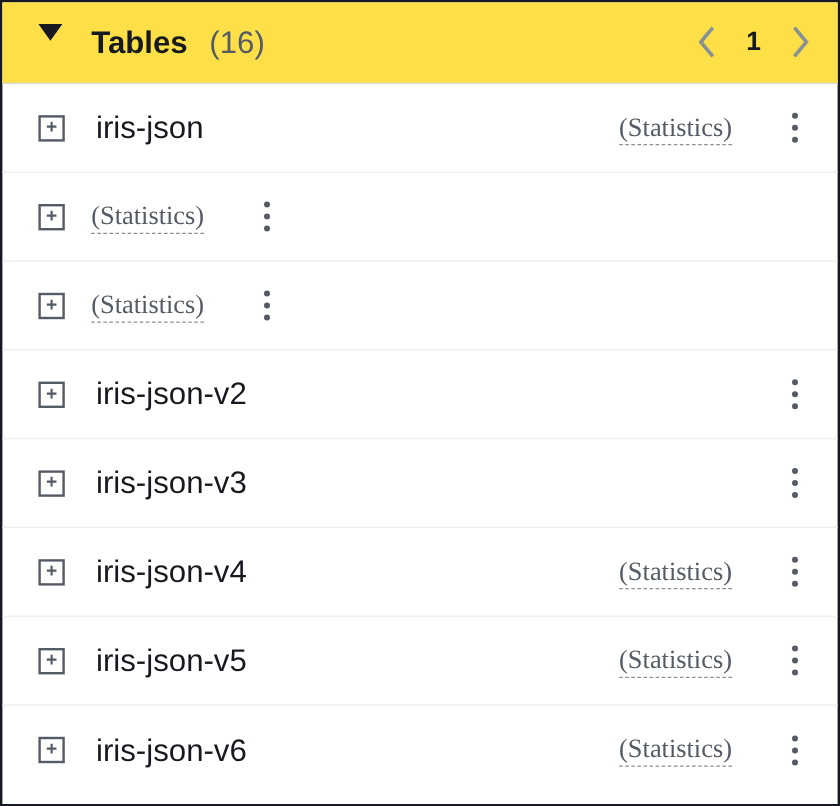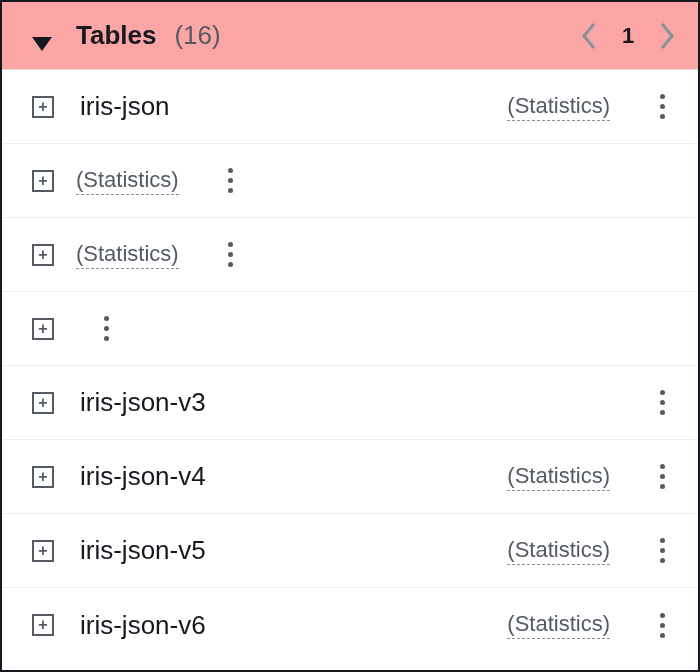--- a/index.html
+++ b/index.html
@@ -11,24 +11,24 @@
     overflow: hidden;
   }
   .panel {
     border: 2px solid #16191f;
     width: 700px;
     height: 672px;
     display: flex;
     flex-direction: column;
   }
   .header {
-    background: #fca5a5;
+    background: #fde047;
     border-bottom: 1px solid #d5dbdb;
     display: flex;
-    align-items: flex-end;
+    align-items: flex-start;
     padding: 18px 22px 18px 30px;
     gap: 16px;
   }
   .caret-down {
     width: 0;
     height: 0;
     border-left: 10px solid transparent;
     border-right: 10px solid transparent;
     border-top: 14px solid #16191f;
     cursor: pointer;
@@ -100,20 +100,21 @@
     flex: 1;
     cursor: pointer;
     margin-left: 4px;
   }
   .stats {
     font-size: 22px;
     color: #545b64;
     border-bottom: 1px dashed #879196;
     cursor: pointer;
     padding-bottom: 1px;
+    font-family: Liberation Serif, serif;
   }
   .menu-dots {
     width: 28px;
     display: flex;
     flex-direction: column;
     align-items: center;
     gap: 5px;
     cursor: pointer;
     margin-left: 16px;
   }
@@ -180,20 +181,21 @@
         <div class="menu-dots">
           <span></span>
           <span></span>
           <span></span>
         </div>
       </div>
       <div class="row">
         <div class="expand-box">
           <span class="expand-plus">+</span>
         </div>
+        <span class="row-name">iris-json-v2</span>
         <div class="menu-dots">
           <span></span>
           <span></span>
           <span></span>
         </div>
       </div>
       <div class="row">
         <div class="expand-box">
           <span class="expand-plus">+</span>
         </div>

